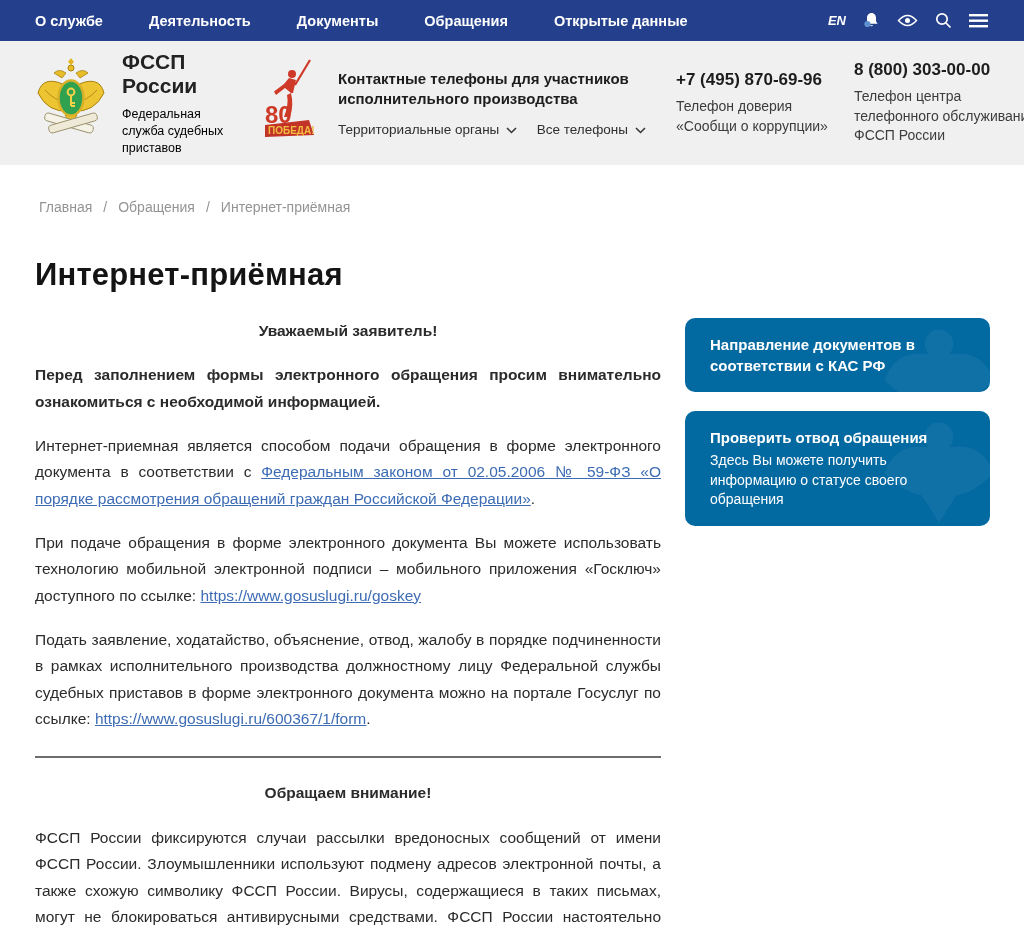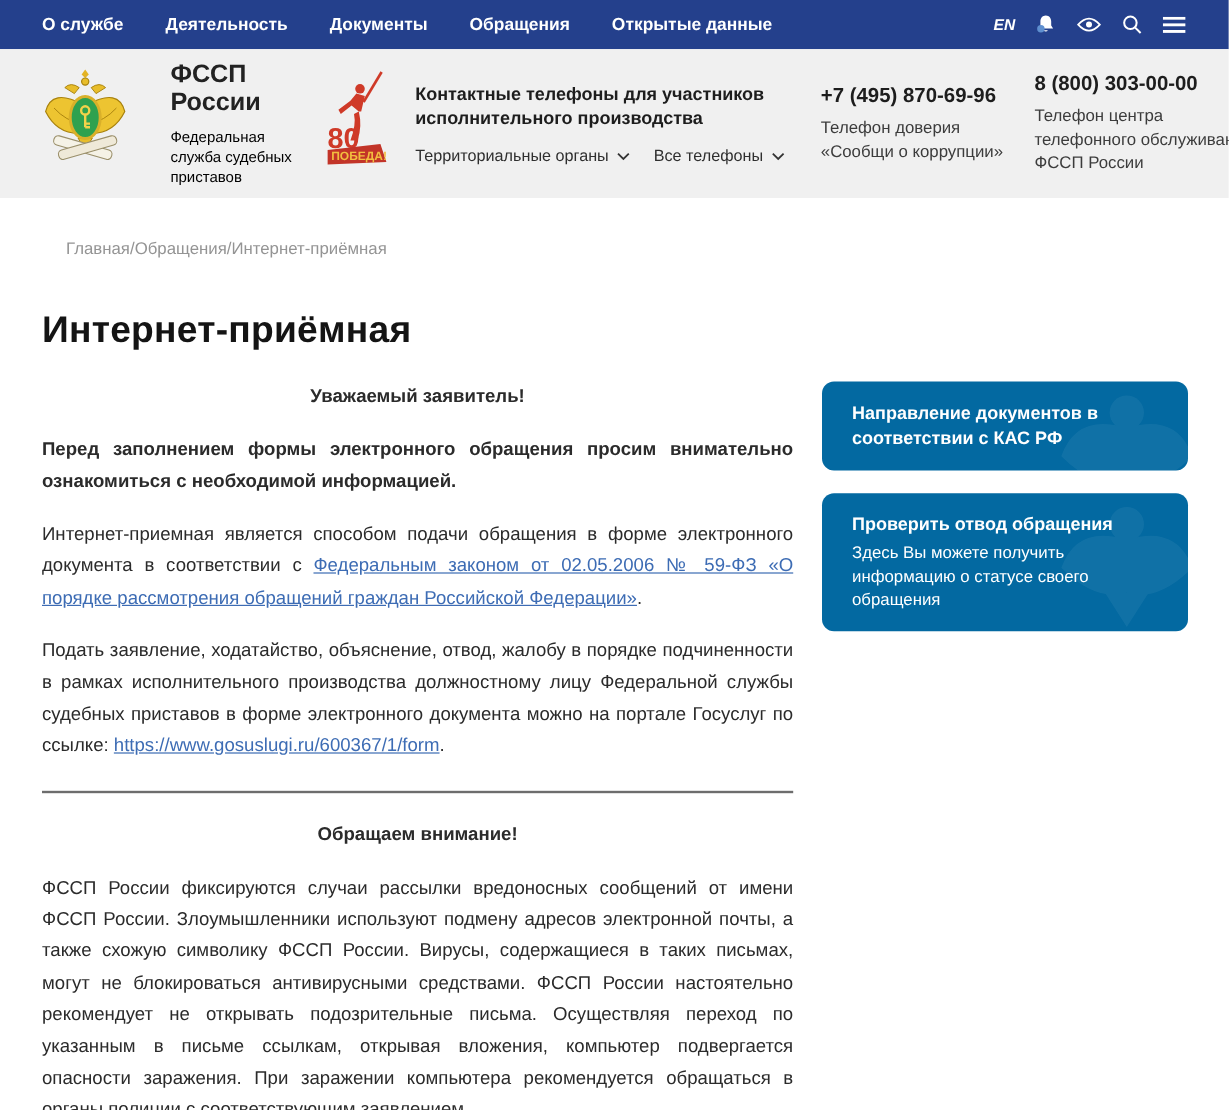--- a/index.html
+++ b/index.html
@@ -10,49 +10,49 @@
     font-family:"Liberation Sans", sans-serif;
   }
   a { text-decoration:none; color:inherit; }
 
   
   .topnav {
     height:41px; background:#24408c;
     display:flex; align-items:center; justify-content:space-between;
     padding:0 36px 0 35px;
   }
-  .nav-links { display:flex; gap:35px; }
+  .nav-links { display:flex; gap:46px; }
   .nav-item { color:#fff; font-size:14.5px; font-weight:700; cursor:pointer; white-space:nowrap; }
   .nav-right { display:flex; align-items:center; gap:17px; }
   .lang { color:#fff; font-size:13px; font-weight:700; cursor:pointer;font-style:italic; }
   .nav-ic { display:flex; align-items:center; cursor:pointer; }
 
   
   .siteheader {
     height:124px; background:#f0f0f0;
     display:flex; align-items:center; padding:0 10px 0 35px;
   }
-  .logo { display:flex; align-items:center; cursor:pointer; flex:0 0 auto;gap:20px; }
+  .logo { display:flex; align-items:center; cursor:pointer; flex:0 0 auto; }
   .org { margin-left:15px; width:120px; }
   .org-title { font-size:21px; font-weight:800; color:#222; line-height:1.15; width:90px; }
   .org-sub { margin-top:8px; font-size:12.5px; color:#000000; line-height:1.35; }
-  .victory { margin-left:10px; flex:0 0 auto; }
+  .victory { margin-left:22px; flex:0 0 auto; }
   .contact { margin-left:22px; width:322px; flex:0 0 auto; }
   .contact-title { font-size:15px; font-weight:800; color:#1d1d1d; line-height:1.3; }
   .drops { display:flex; justify-content:space-between; margin-top:14px; padding-right:14px; }
   .drop { display:inline-flex; align-items:center; gap:7px; font-size:13.5px; color:#2f2f2f; cursor:pointer; }
   .phoneblock { margin-left:16px; width:166px; flex:0 0 auto; }
   .phoneblock.second { margin-left:12px; width:188px; }
   .phone-num { font-size:17px; font-weight:800; color:#1d1d1d; white-space:nowrap; }
   .phone-cap { margin-top:7px; font-size:14px; color:#3c3c3c; line-height:1.4; }
 
   
   .breadcrumb {
-    margin:34px 0 0 55px; font-size:14px; color:#949494;
-    display:flex; align-items:center; 
+    margin:34px 0 0 39px; font-size:14px; color:#949494;
+    display:flex; align-items:center; gap:11px;
   }
   .breadcrumb a { cursor:pointer; }
   .page-title {
     margin:42px 0 0 35px; font-size:31px; font-weight:800; color:#141414;
     letter-spacing:0.2px;
   }
 
   
   .main { display:flex; align-items:flex-start; margin:25px 34px 0 35px; }
   .col-main { width:626px; flex:0 0 auto; }
@@ -199,20 +199,21 @@
 
 <h1 class="page-title">Интернет-приёмная</h1>
 
 <div class="main">
   <div class="col-main">
     <p class="center bold">Уважаемый заявитель!</p>
     <p class="bold just mt">Перед заполнением формы электронного обращения просим внимательно ознакомиться с необходимой информацией.</p>
 
     <p class="just mt"><span>Интернет-приемная является способом подачи обращения в форме электронного документа в соответствии с </span><a class="textlink">Федеральным законом от 02.05.2006 № 59-ФЗ «О порядке рассмотрения обращений граждан Российской Федерации»</a><span>.</span></p>
 
+    <p class="just mt"><span>При подаче обращения в форме электронного документа Вы можете использовать технологию мобильной электронной подписи – мобильного приложения «Госключ» доступного по ссылке: </span><a class="textlink">https://www.gosuslugi.ru/goskey</a><span></span></p>
 
     <p class="just mt"><span>Подать заявление, ходатайство, объяснение, отвод, жалобу в порядке подчиненности в рамках исполнительного производства должностному лицу Федеральной службы судебных приставов в форме электронного документа можно на портале Госуслуг по ссылке: </span><a class="textlink">https://www.gosuslugi.ru/600367/1/form</a><span>.</span></p>
 
     <hr class="divider">
 
     <p class="center bold" style="margin-top:22px">Обращаем внимание!</p>
     <p class="just mt">ФССП России фиксируются случаи рассылки вредоносных сообщений от имени ФССП России. Злоумышленники используют подмену адресов электронной почты, а также схожую символику ФССП России. Вирусы, содержащиеся в таких письмах, могут не блокироваться антивирусными средствами. ФССП России настоятельно рекомендует не открывать подозрительные письма. Осуществляя переход по указанным в письме ссылкам, открывая вложения, компьютер подвергается опасности заражения. При заражении компьютера рекомендуется обращаться в органы полиции с соответствующим заявлением.</p>
 
   </div>
 

